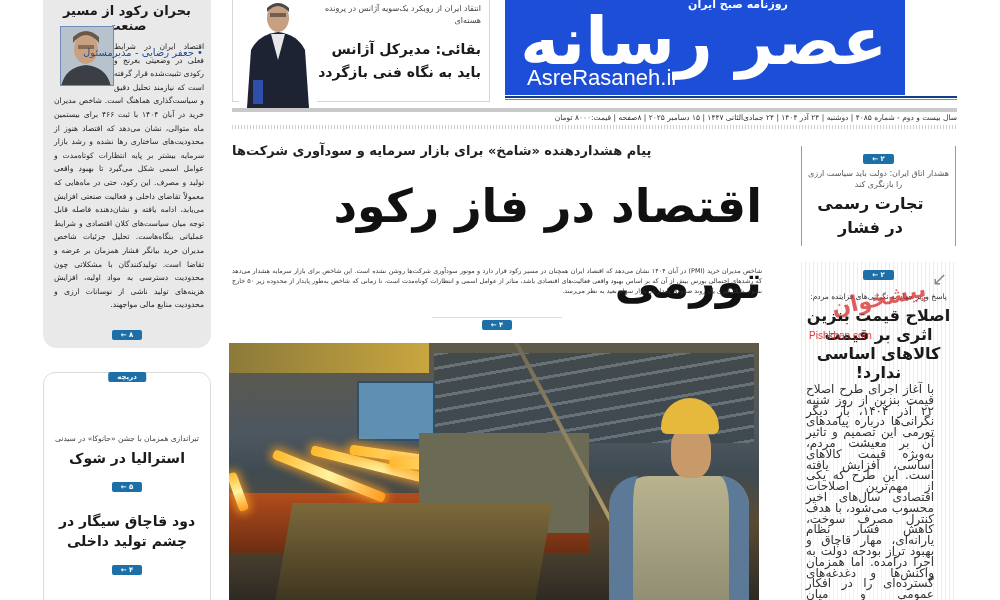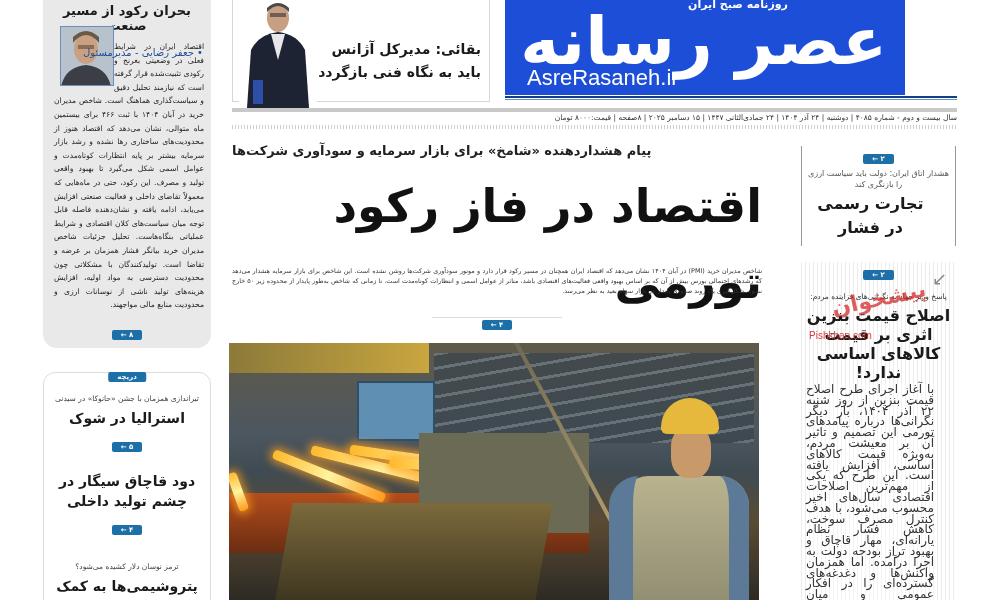--- a/index.html
+++ b/index.html
@@ -31,21 +31,21 @@
   .left-card .head { position: absolute; top: 3px; right: 6px; left: 6px; font-size: 13px; font-weight: bold; text-align: center; }
   .left-card .photo { position: absolute; left: 17px; top: 26px; width: 54px; height: 60px; border: 1px solid #6f8bb7; background: linear-gradient(180deg,#c8b49b 0%,#9f8366 45%,#3c3f47 70%,#2f3238 100%); overflow: hidden; }
   .left-card .byline { position: absolute; right: 8px; top: 28px; font-size: 10px; color: #1f4e96; margin-top: 19px; }
   .left-card .body { position: absolute; right: 7px; top: 40px; width: 150px; font-size: 7.6px; line-height: 13.6px; text-align: justify; color: #222; }
   .left-card .body .indent { float: left; width: 60px; height: 50px; }
   .pill { display: inline-block; background: #1d6fa8; color: #fff; font-size: 7px; font-weight: bold; padding: 1px 9px; border-radius: 2px; direction: rtl; }
   .left-card .pill-wrap { position: absolute; bottom: 7px; left: 0; right: 0; text-align: center; }
 
   .left-card2 { left: 43px; top: 372px; width: 168px; height: 240px; background: #fff; border: 1px solid #dcdcdc; border-radius: 12px; }
   .left-card2 .top-pill { position: absolute; top: -1px; left: 50%; transform: translateX(-50%); }
-  .left-card2 .block { position: absolute; left: 6px; right: 6px; text-align: center; }
+  .left-card2 .block { position: absolute; left: 6px; right: 6px; text-align: center; margin-top: 40px; }
   .left-card2 .k { font-size: 7.5px; color: #444; line-height: 11px; }
   .left-card2 .t { font-size: 14px; font-weight: bold; line-height: 20px; }
 
   
   .supertitle { left: 232px; top: 143px; width: 530px; text-align: left; font-size: 13px; font-weight: bold; color: #222; }
   .headline { left: 232px; top: 168px; width: 530px; font-size: 46px; font-weight: bold; letter-spacing: -1px; color: #111; line-height: 76px; }
   .lede { left: 232px; top: 266px; width: 530px; font-size: 6.4px; line-height: 10px; text-align: justify; color: #333; }
   .lede-pill { left: 232px; top: 312px; width: 530px; text-align: center; }
   .lede-pill .line { position: absolute; top: 5px; left: 200px; width: 130px; height: 1px; background: #ddd; }
 
@@ -99,20 +99,21 @@
 <div class="abs teaser">
   <svg class="person" viewBox="0 0 78 108">
     <rect width="78" height="108" fill="#ffffff"></rect>
     <path d="M8 108 L12 50 Q20 34 39 32 Q58 34 66 50 L70 108 Z" fill="#1d2333"></path>
     <path d="M32 34 L39 60 L46 34 Z" fill="#e8e8ea"></path>
     <ellipse cx="39" cy="18" rx="11" ry="14" fill="#c79f82"></ellipse>
     <path d="M28 12 Q39 0 50 12 L50 8 Q39 -2 28 8 Z" fill="#4a4a4a"></path>
     <rect x="31" y="13" width="16" height="4" fill="#333" opacity=".6"></rect>
     <rect x="14" y="80" width="10" height="24" fill="#2e4fa8"></rect>
   </svg>
+  <div class="kicker">انتقاد ایران از رویکرد یک‌سویه آژانس در پرونده هسته‌ای</div>
   <div class="title">بقائی: مدیرکل آژانس باید به نگاه فنی بازگردد</div>
 </div>
 
 <div class="abs left-card">
   <div class="head">بحران رکود از مسیر صنعت</div>
   <div class="photo">
     <svg viewBox="0 0 54 60" width="54" height="60">
       <rect width="54" height="60" fill="#b8c2cc"></rect>
       <path d="M2 60 Q6 40 27 38 Q48 40 52 60 Z" fill="#3b3e45"></path>
       <ellipse cx="27" cy="22" rx="12" ry="15" fill="#c9a081"></ellipse>

